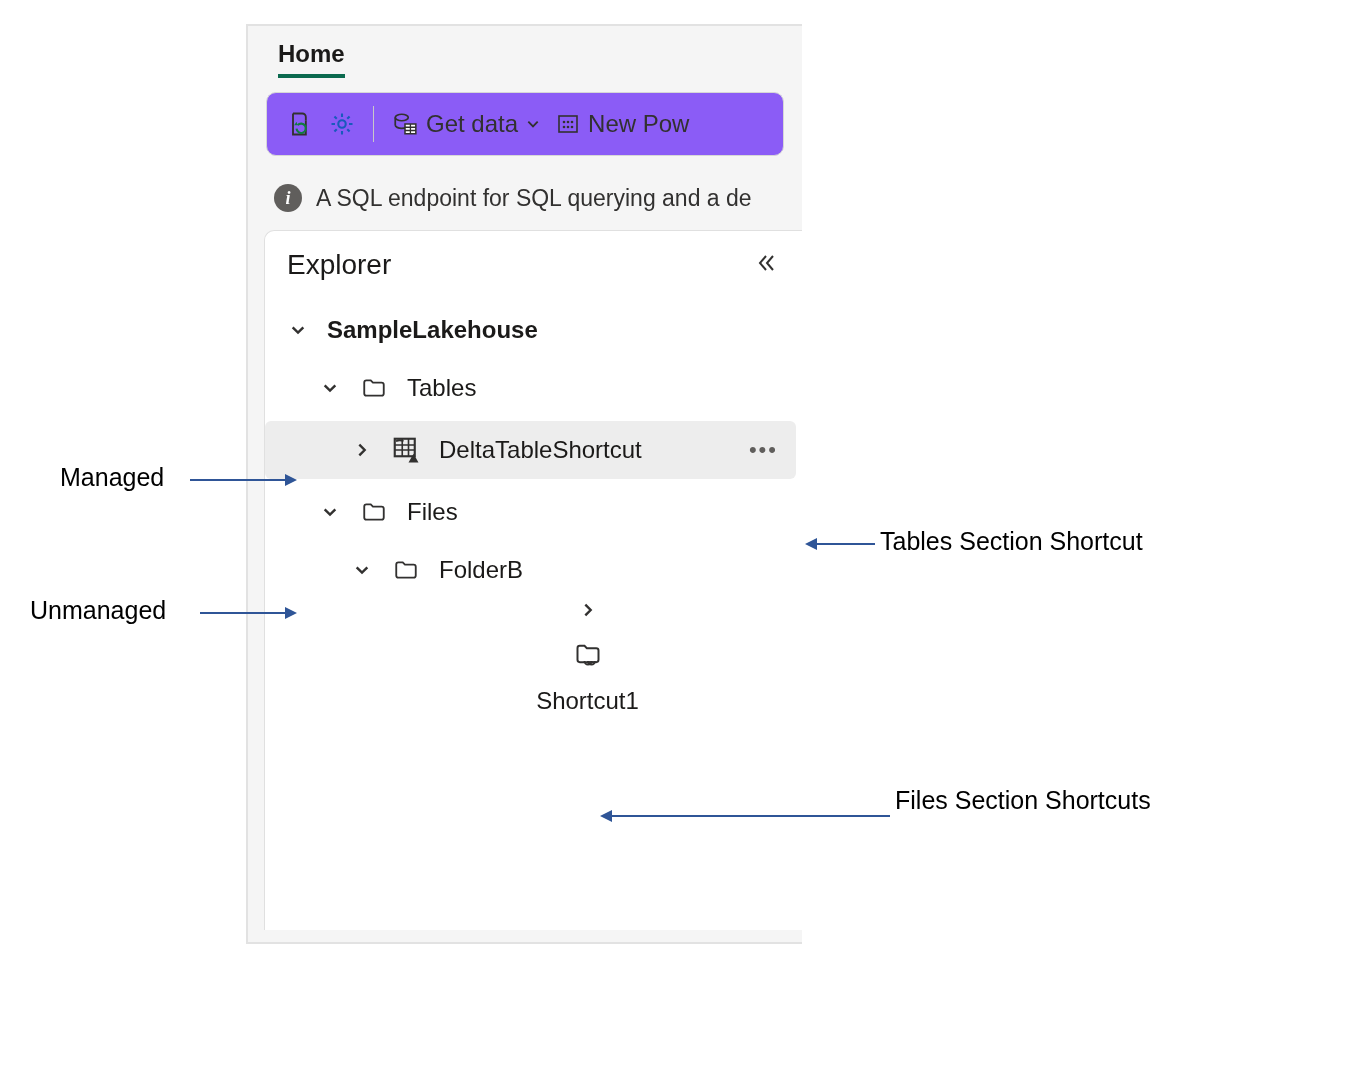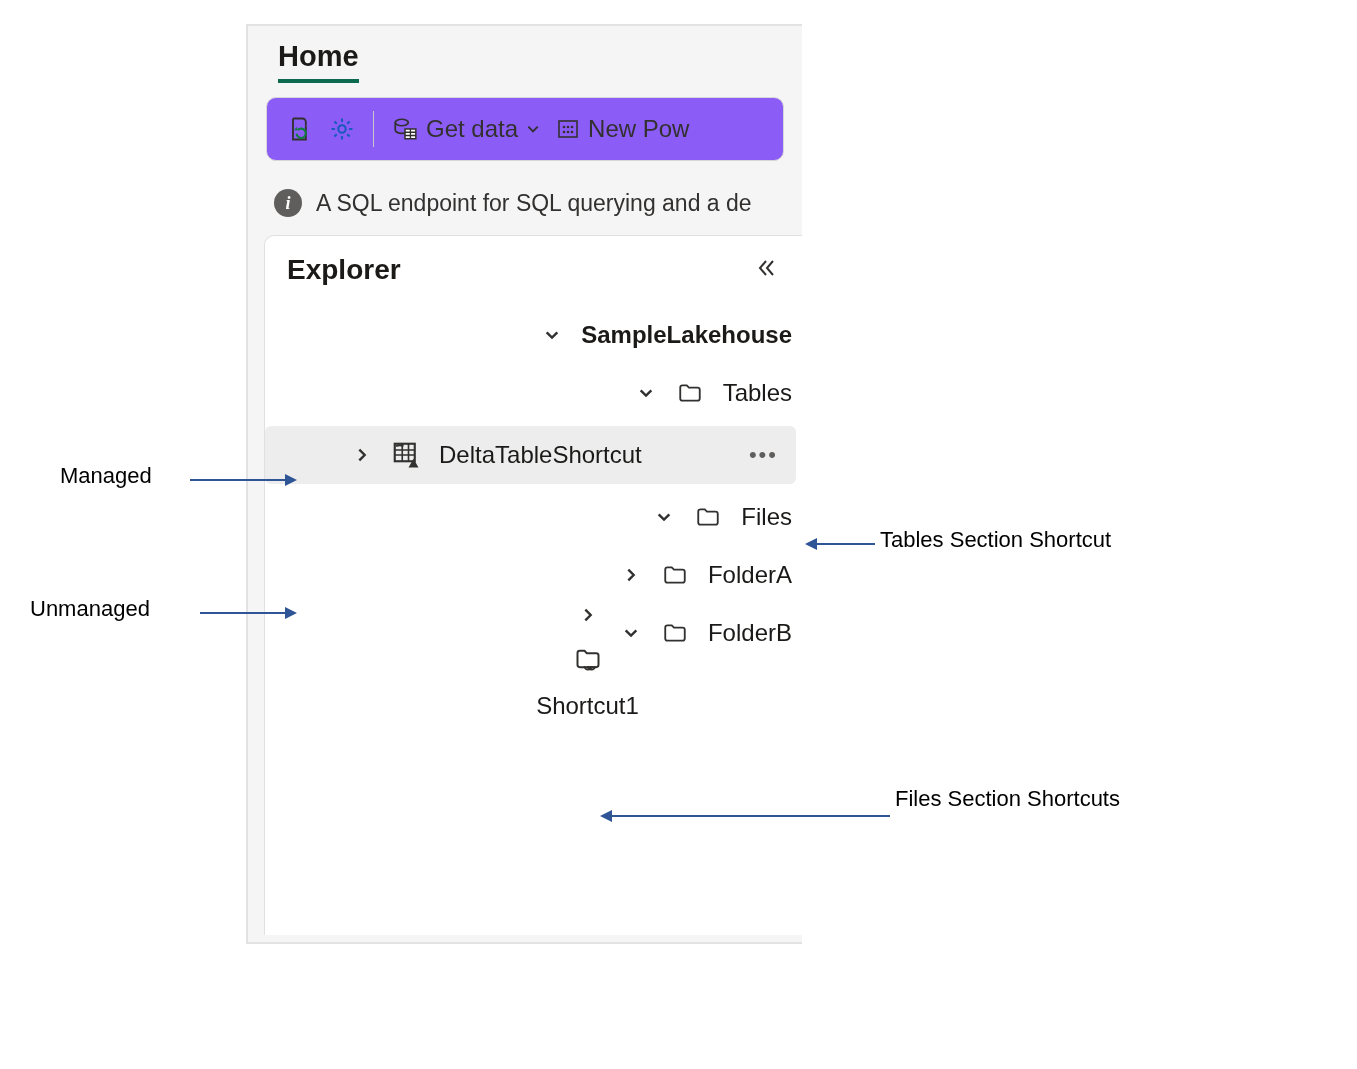--- a/index.html
+++ b/index.html
@@ -22,21 +22,21 @@
     border: 2px solid #e2e2e2;
     border-right: none;
     overflow: hidden;
   }
   
   .tabstrip {
     padding: 14px 30px 0 30px;
   }
   .tab {
     display: inline-block;
-    font-size: 29px;
+    font-size: 24px;
     font-weight: 600;
     color: #1b1a19;
     padding-bottom: 6px;
     border-bottom: 4px solid #0b6a4f;
     cursor: pointer;
   }
   
   .ribbon {
     margin: 14px 18px 0 18px;
     background: #8b5cf6;
@@ -110,34 +110,33 @@
     padding-top: 12px;
   }
   .explorer-head {
     display: flex;
     align-items: center;
     justify-content: space-between;
     padding: 4px 20px 18px 22px;
   }
   .explorer-title {
     font-size: 28px;
-    font-weight: 700;
+    font-weight: 400;
     color: #1b1a19;
   }
   .collapse-btn { cursor: pointer; padding: 4px; }
   
   .tree { font-size: 24px; color: #1b1a19; }
   .row {
     display: flex;
     align-items: center;
     height: 58px;
     gap: 18px;
     padding-right: 10px;
     cursor: pointer;
-    justify-content: flex-end;
   }
   .row .chev {
     flex: 0 0 auto;
     width: 22px; height: 22px;
     display: flex; align-items: center; justify-content: center;
   }
   .row .ico {
     flex: 0 0 auto;
     width: 30px; height: 30px;
     display: flex; align-items: center; justify-content: center;
@@ -158,21 +157,21 @@
   }
   .pad0 { padding-left: 22px; }
   .pad1 { padding-left: 54px; }
   .pad2 { padding-left: 86px; }
   .pad3 { padding-left: 118px; flex-direction: column; }
 
   
   .ann {
     position: absolute;
     font-family: "Segoe UI", Arial, sans-serif;
-    font-size: 22px;
+    font-size: 25px;
     color: #000;
     white-space: nowrap;
   }
   svg.arrow { position: absolute; overflow: visible; pointer-events: none; }
   svg.arrow line, svg.arrow path { stroke: #2f5597; stroke-width: 2; fill: none; }
   svg.arrow .head { fill: #2f5597; stroke: none; }
 </style>
 </head>
 <body>
 
@@ -299,33 +298,20 @@
             </svg>
         </span>
         <span class="ico">
           <svg width="26" height="26" viewBox="0 0 24 24">
               <path d="M3 7 a2 2 0 0 1 2 -2 h4 l2 2 h8 a2 2 0 0 1 2 2 v8 a2 2 0 0 1 -2 2 h-14 a2 2 0 0 1 -2 -2 z" fill="none" stroke="#323130" stroke-width="1.7"></path>
             </svg>
         </span>
         <span class="label">Files</span>
       </div>
 
-      <div class="row pad2">
-        <span class="chev">
-          <svg width="16" height="16" viewBox="0 0 12 12">
-              <path d="M4 2 l4 4 l-4 4" fill="none" stroke="#323130" stroke-width="1.8"></path>
-            </svg>
-        </span>
-        <span class="ico">
-          <svg width="26" height="26" viewBox="0 0 24 24">
-              <path d="M3 7 a2 2 0 0 1 2 -2 h4 l2 2 h8 a2 2 0 0 1 2 2 v8 a2 2 0 0 1 -2 2 h-14 a2 2 0 0 1 -2 -2 z" fill="none" stroke="#323130" stroke-width="1.7"></path>
-            </svg>
-        </span>
-        <span class="label">FolderA</span>
-      </div>
 
       <div class="row pad2">
         <span class="chev">
           <svg width="16" height="16" viewBox="0 0 12 12">
               <path d="M2 4 l4 4 l4 -4" fill="none" stroke="#323130" stroke-width="1.8"></path>
             </svg>
         </span>
         <span class="ico">
           <svg width="26" height="26" viewBox="0 0 24 24">
               <path d="M3 7 a2 2 0 0 1 2 -2 h4 l2 2 h8 a2 2 0 0 1 2 2 v8 a2 2 0 0 1 -2 2 h-14 a2 2 0 0 1 -2 -2 z" fill="none" stroke="#323130" stroke-width="1.7"></path>

